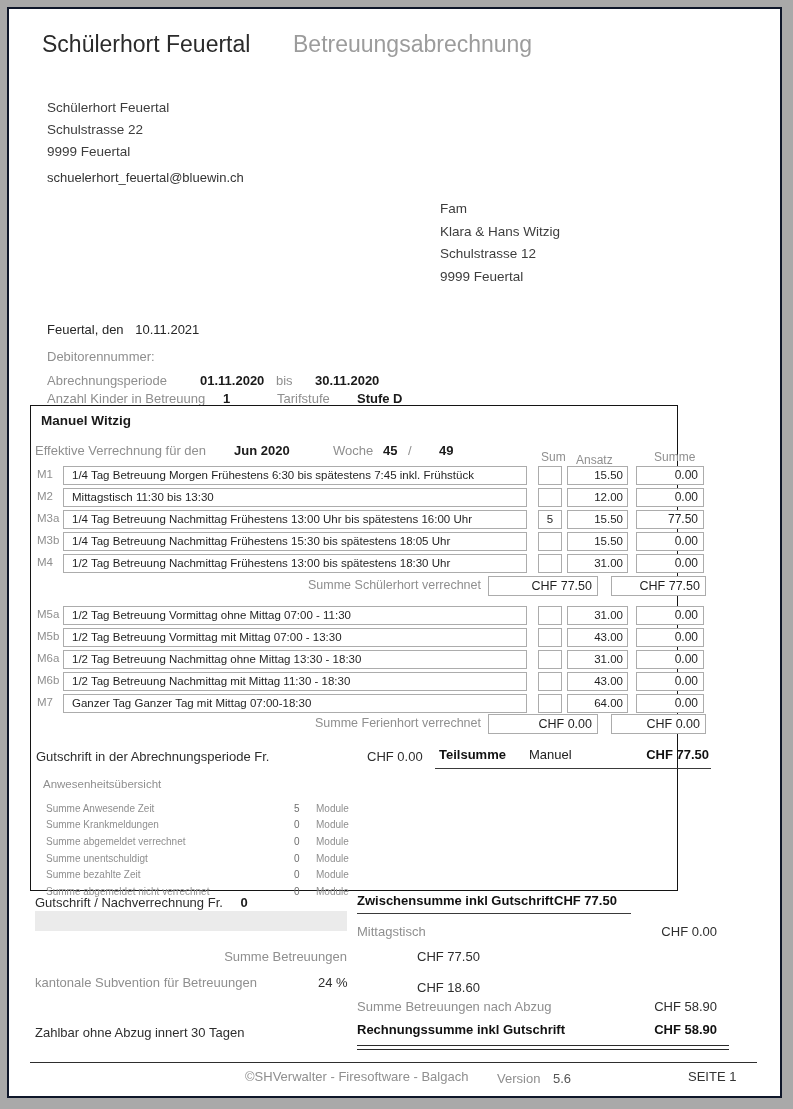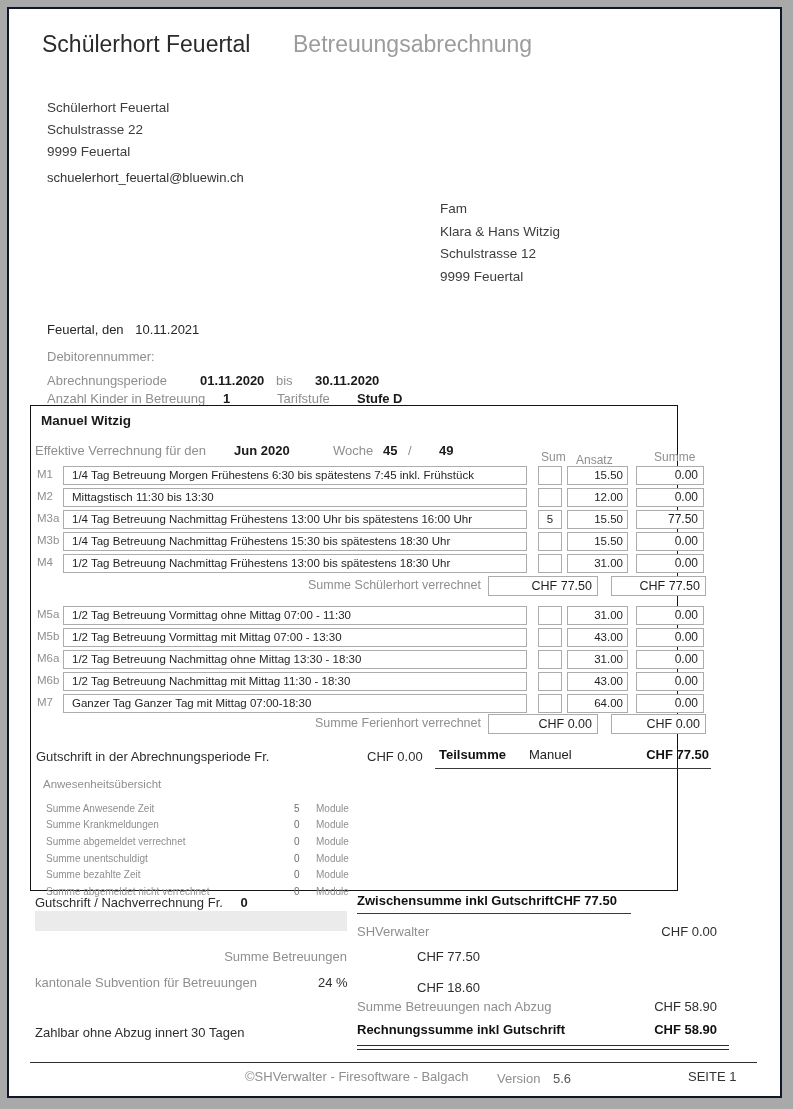--- a/index.html
+++ b/index.html
@@ -123,21 +123,21 @@
         </div>
         <div class="mrow" style="top: 104px;">
           <span class="mcode">M3a</span>
           <span class="mbox mdesc">1/4 Tag Betreuung Nachmittag Frühestens 13:00 Uhr bis spätestens 16:00 Uhr</span>
           <span class="mbox msum">5</span>
           <span class="mbox mansatz">15.50</span>
           <span class="mbox msumme">77.50</span>
         </div>
         <div class="mrow" style="top: 126px;">
           <span class="mcode">M3b</span>
-          <span class="mbox mdesc">1/4 Tag Betreuung Nachmittag Frühestens 15:30 bis spätestens 18:30 Uhr</span>
+          <span class="mbox mdesc">1/4 Tag Betreuung Nachmittag Frühestens 15:30 bis spätestens 18:05 Uhr</span>
           <span class="mbox msum"></span>
           <span class="mbox mansatz">15.50</span>
           <span class="mbox msumme">0.00</span>
         </div>
         <div class="mrow" style="top: 148px;">
           <span class="mcode">M4</span>
           <span class="mbox mdesc">1/2 Tag Betreuung Nachmittag Frühestens 13:00 bis spätestens 18:30 Uhr</span>
           <span class="mbox msum"></span>
           <span class="mbox mansatz">31.00</span>
           <span class="mbox msumme">0.00</span>
@@ -237,21 +237,21 @@
     <span>Gutschrift / Nachverrechnung Fr.</span>
     <span class="sb" style="margin-left:14px;">0</span>
   </div>
   <div class="abs graybar" style="left:26px;top:902px;width:312px;height:20px;"></div>
 
   <div class="abs underline-thin" style="left:348px;top:884px;width:274px;height:20px;">
     <span class="bold fs13" style="position:absolute;left:0;color:#111;">Zwischensumme inkl Gutschrift</span>
     <span class="bold fs13" style="position:absolute;left:197px;color:#111;">CHF 77.50</span>
   </div>
 
-  <div class="abs gray fs13" style="left:348px;top:915px;">SHVerwalter</div>
+  <div class="abs gray fs13" style="left:348px;top:915px;">Mittagstisch</div>
   <div class="abs fs13 val-right" style="left:608px;top:915px;color:#2e2e2e;">CHF 0.00</div>
 
   <div class="abs gray fs13" style="left:138px;top:940px;width:200px;text-align:right;">Summe Betreuungen</div>
   <div class="abs fs13" style="left:408px;top:940px;color:#2e2e2e;">CHF 77.50</div>
 
   <div class="abs gray fs13" style="left:26px;top:966px;">kantonale Subvention für Betreuungen</div>
   <div class="abs fs13" style="left:309px;top:966px;color:#2e2e2e;">24 %</div>
   <div class="abs fs13" style="left:408px;top:971px;color:#2e2e2e;">CHF 18.60</div>
 
   <div class="abs gray fs13" style="left:348px;top:990px;">Summe Betreuungen nach Abzug</div>

